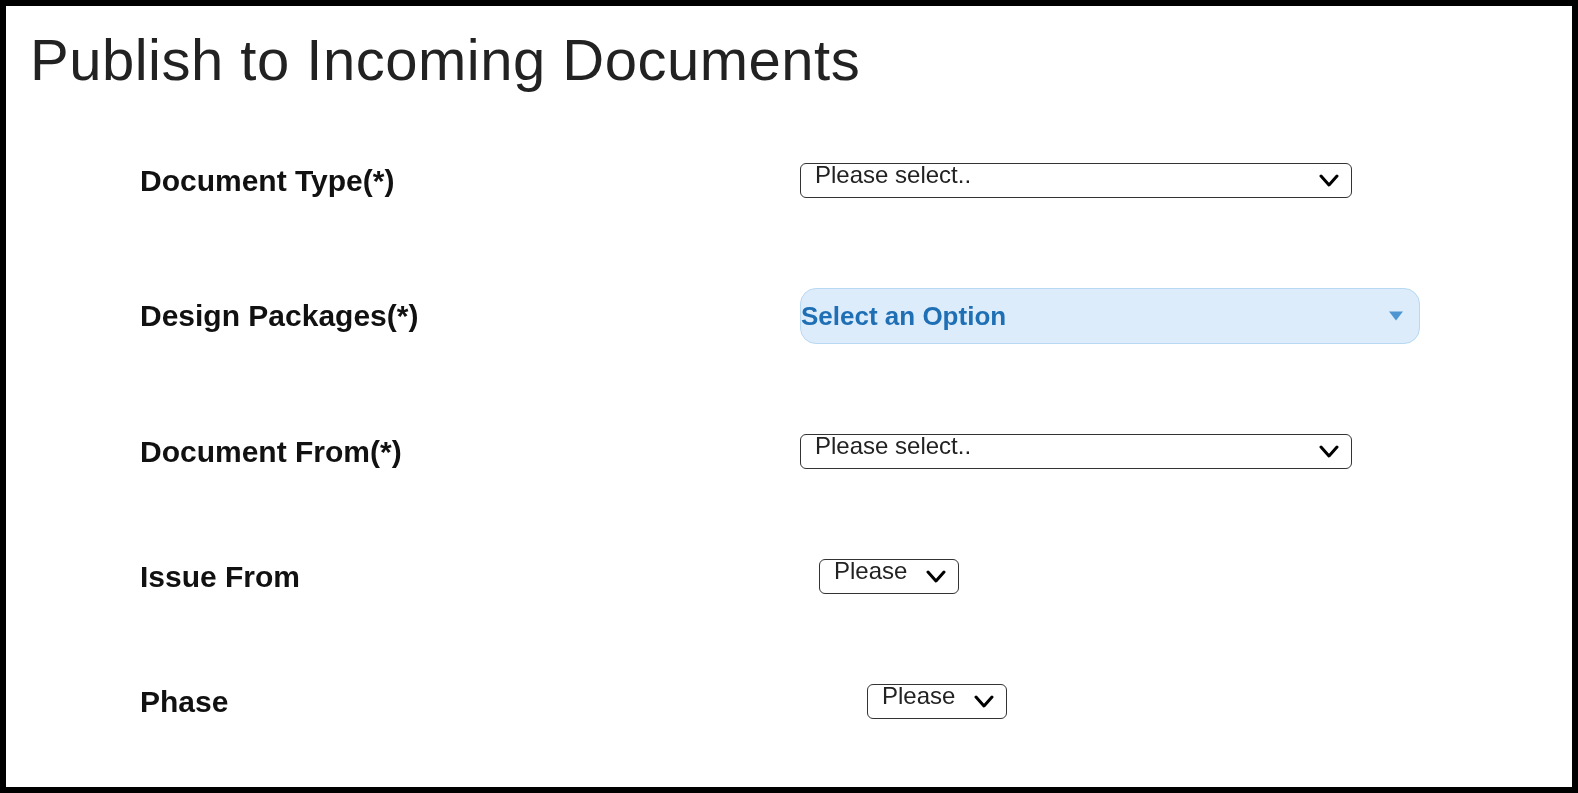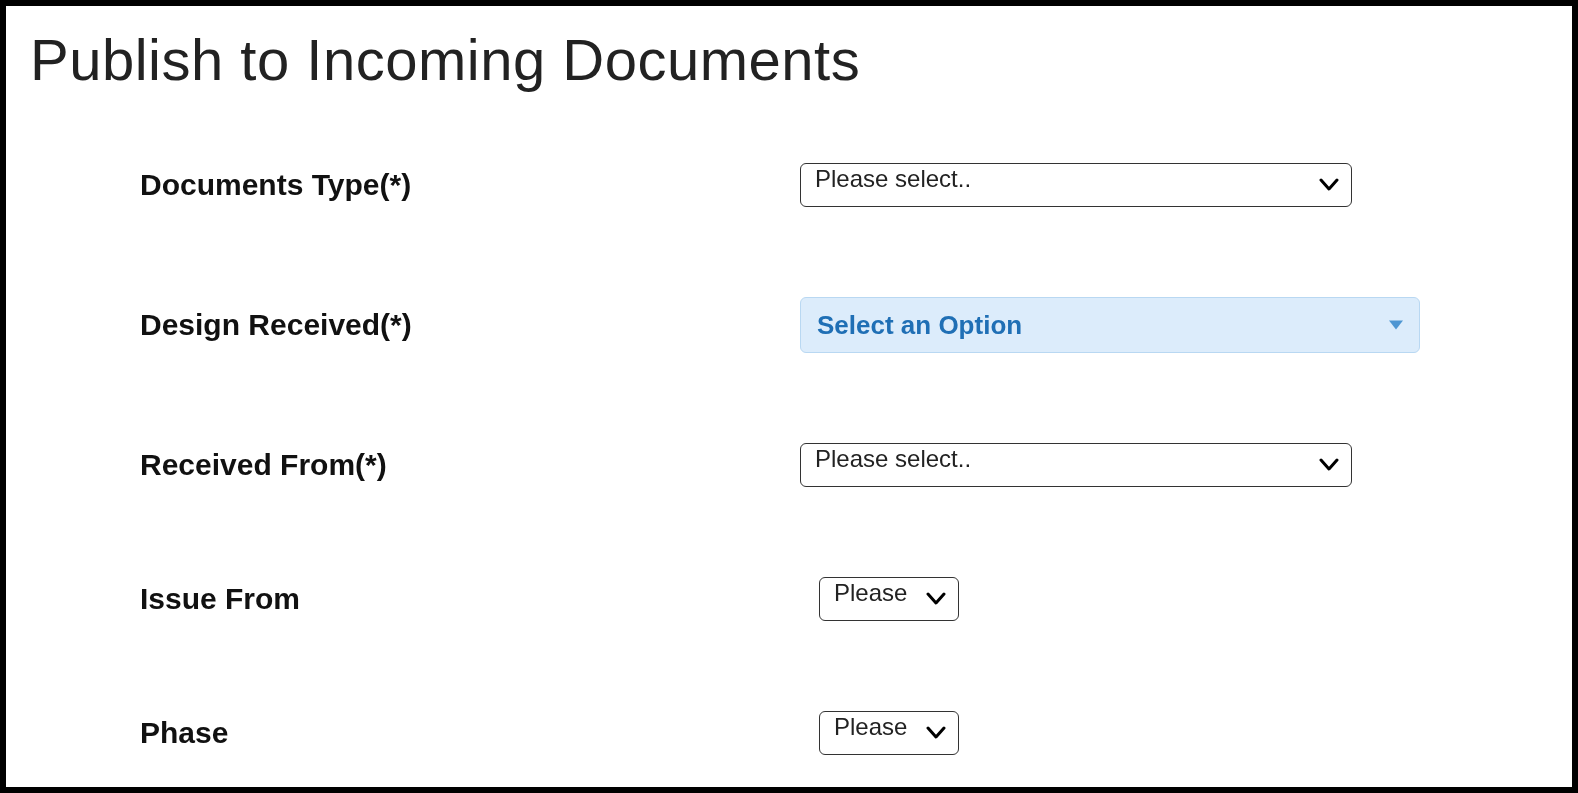--- a/index.html
+++ b/index.html
@@ -38,21 +38,21 @@
     .form-control-col {
       flex: 1;
     }
     .select-wrap {
       position: relative;
       display: inline-flex;
       align-items: center;
       border: 1.5px solid #333;
       border-radius: 6px;
       background: #fff;
-      height: 44px;
+      height: 35px;
       padding: 0 44px 12px 14px;
       cursor: pointer;
     }
     .select-wrap.wide {
       width: 552px;
     }
     .select-wrap.small {
       width: 140px;
       margin-left: 19px;
     }
@@ -71,24 +71,24 @@
       width: 20px;
       height: 14px;
       display: block;
     }
     .multiselect-wrap {
       position: relative;
       display: inline-flex;
       align-items: center;
       background: #dcecfb;
       border: 1px solid #b9d8f2;
-      border-radius: 6px;
+      border-radius: 16px;
       height: 56px;
       width: 620px;
-      padding: 0 40px 0 16px;
+      padding: 0 40px 0 0;
       cursor: pointer;
     }
     .multiselect-text {
       font-size: 26px;
       font-weight: 600;
       color: #1f6fb5;
     }
     .multiselect-arrow {
       position: absolute;
       right: 16px;
@@ -100,45 +100,45 @@
       border-right: 7px solid transparent;
       border-top: 9px solid #4e96d2;
     }
   </style>
 </head>
 <body>
 
 <h1 class="page-title">Publish to Incoming Documents</h1>
 
 <div class="form-row">
-  <div class="form-label">Documents Type(*)</div>
+  <div class="form-label">Document Type(*)</div>
   <div class="form-control-col">
     <div class="select-wrap wide">
       <span class="select-text">Please select..</span>
       <span class="chevron">
         <svg viewBox="0 0 20 14">
             <path d="M2 2 L10 11 L18 2" fill="none" stroke="#000" stroke-width="3" stroke-linecap="round" stroke-linejoin="round"></path>
           </svg>
       </span>
     </div>
   </div>
 </div>
 
 <div class="form-row">
-  <div class="form-label">Design Received(*)</div>
+  <div class="form-label">Design Packages(*)</div>
   <div class="form-control-col">
     <div class="multiselect-wrap">
       <span class="multiselect-text">Select an Option</span>
       <span class="multiselect-arrow"></span>
     </div>
   </div>
 </div>
 
 <div class="form-row">
-  <div class="form-label">Received From(*)</div>
+  <div class="form-label">Document From(*)</div>
   <div class="form-control-col">
     <div class="select-wrap wide">
       <span class="select-text">Please select..</span>
       <span class="chevron">
         <svg viewBox="0 0 20 14">
             <path d="M2 2 L10 11 L18 2" fill="none" stroke="#000" stroke-width="3" stroke-linecap="round" stroke-linejoin="round"></path>
           </svg>
       </span>
     </div>
   </div>
@@ -151,21 +151,21 @@
       <span class="select-text">Please</span>
       <span class="chevron">
         <svg viewBox="0 0 20 14">
             <path d="M2 2 L10 11 L18 2" fill="none" stroke="#000" stroke-width="3" stroke-linecap="round" stroke-linejoin="round"></path>
           </svg>
       </span>
     </div>
   </div>
 </div>
 
-<div class="form-row" style="margin-bottom:0;">
+<div class="form-row" style="margin-bottom:0;gap:48px;">
   <div class="form-label">Phase</div>
   <div class="form-control-col">
     <div class="select-wrap small">
       <span class="select-text">Please</span>
       <span class="chevron">
         <svg viewBox="0 0 20 14">
             <path d="M2 2 L10 11 L18 2" fill="none" stroke="#000" stroke-width="3" stroke-linecap="round" stroke-linejoin="round"></path>
           </svg>
       </span>
     </div>

